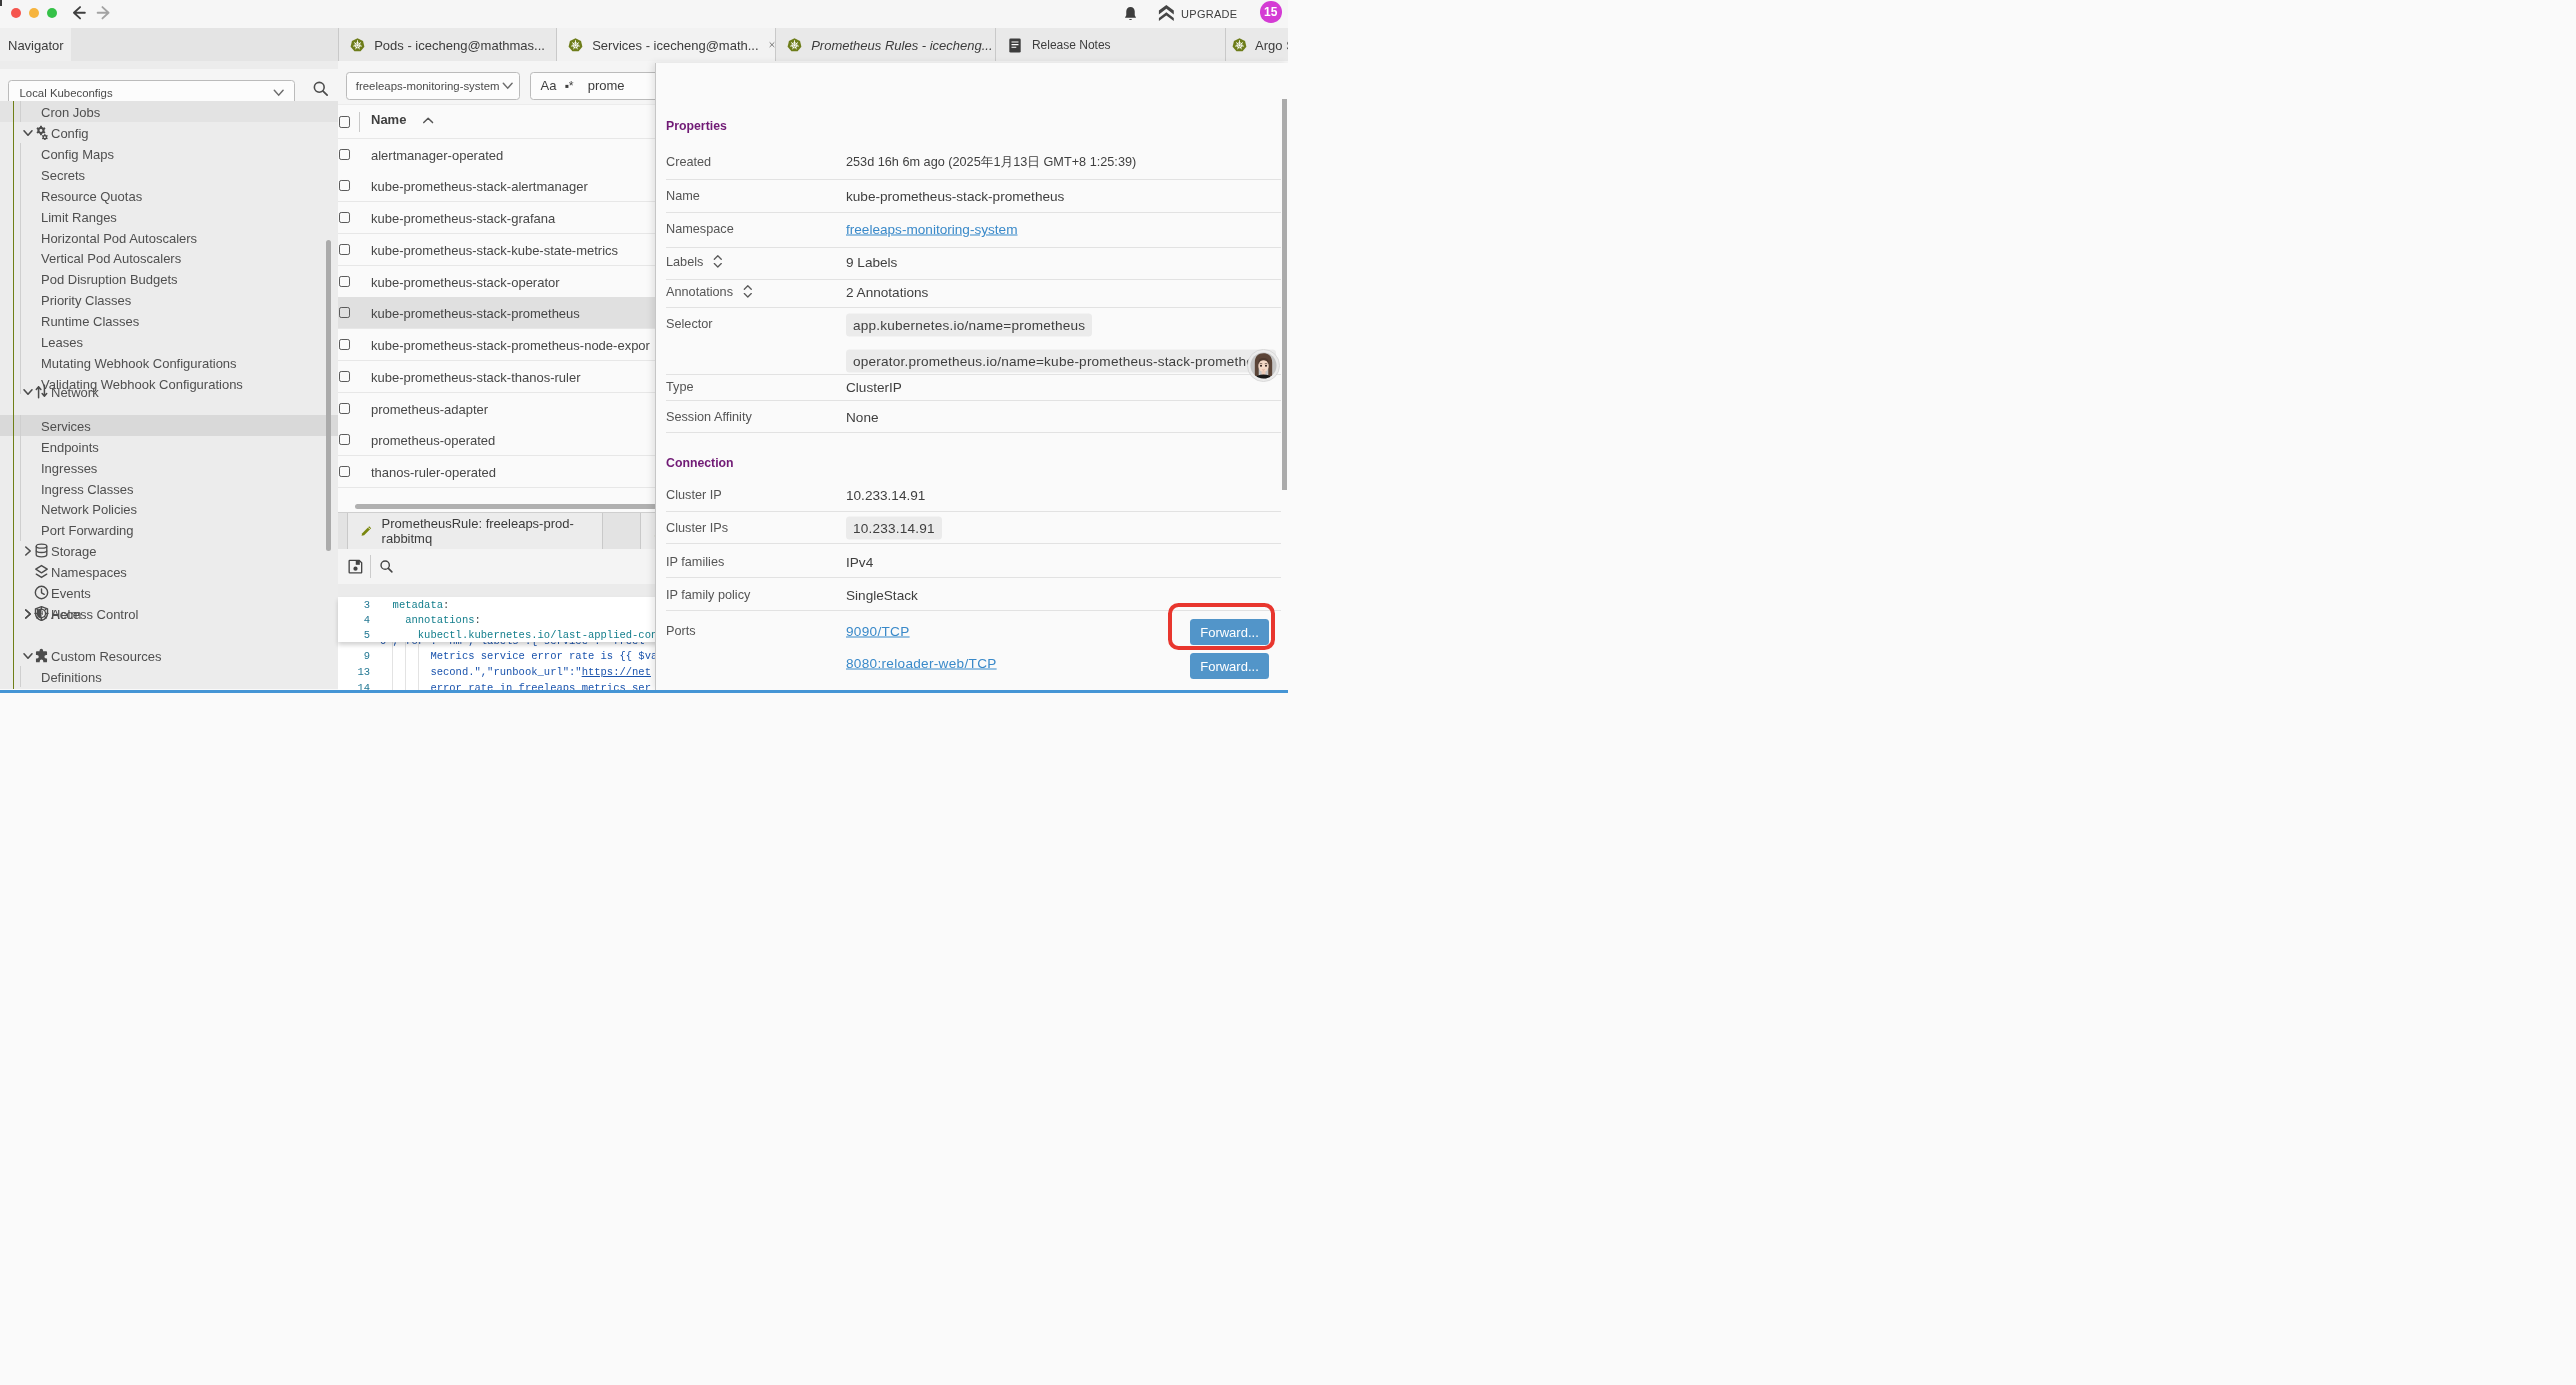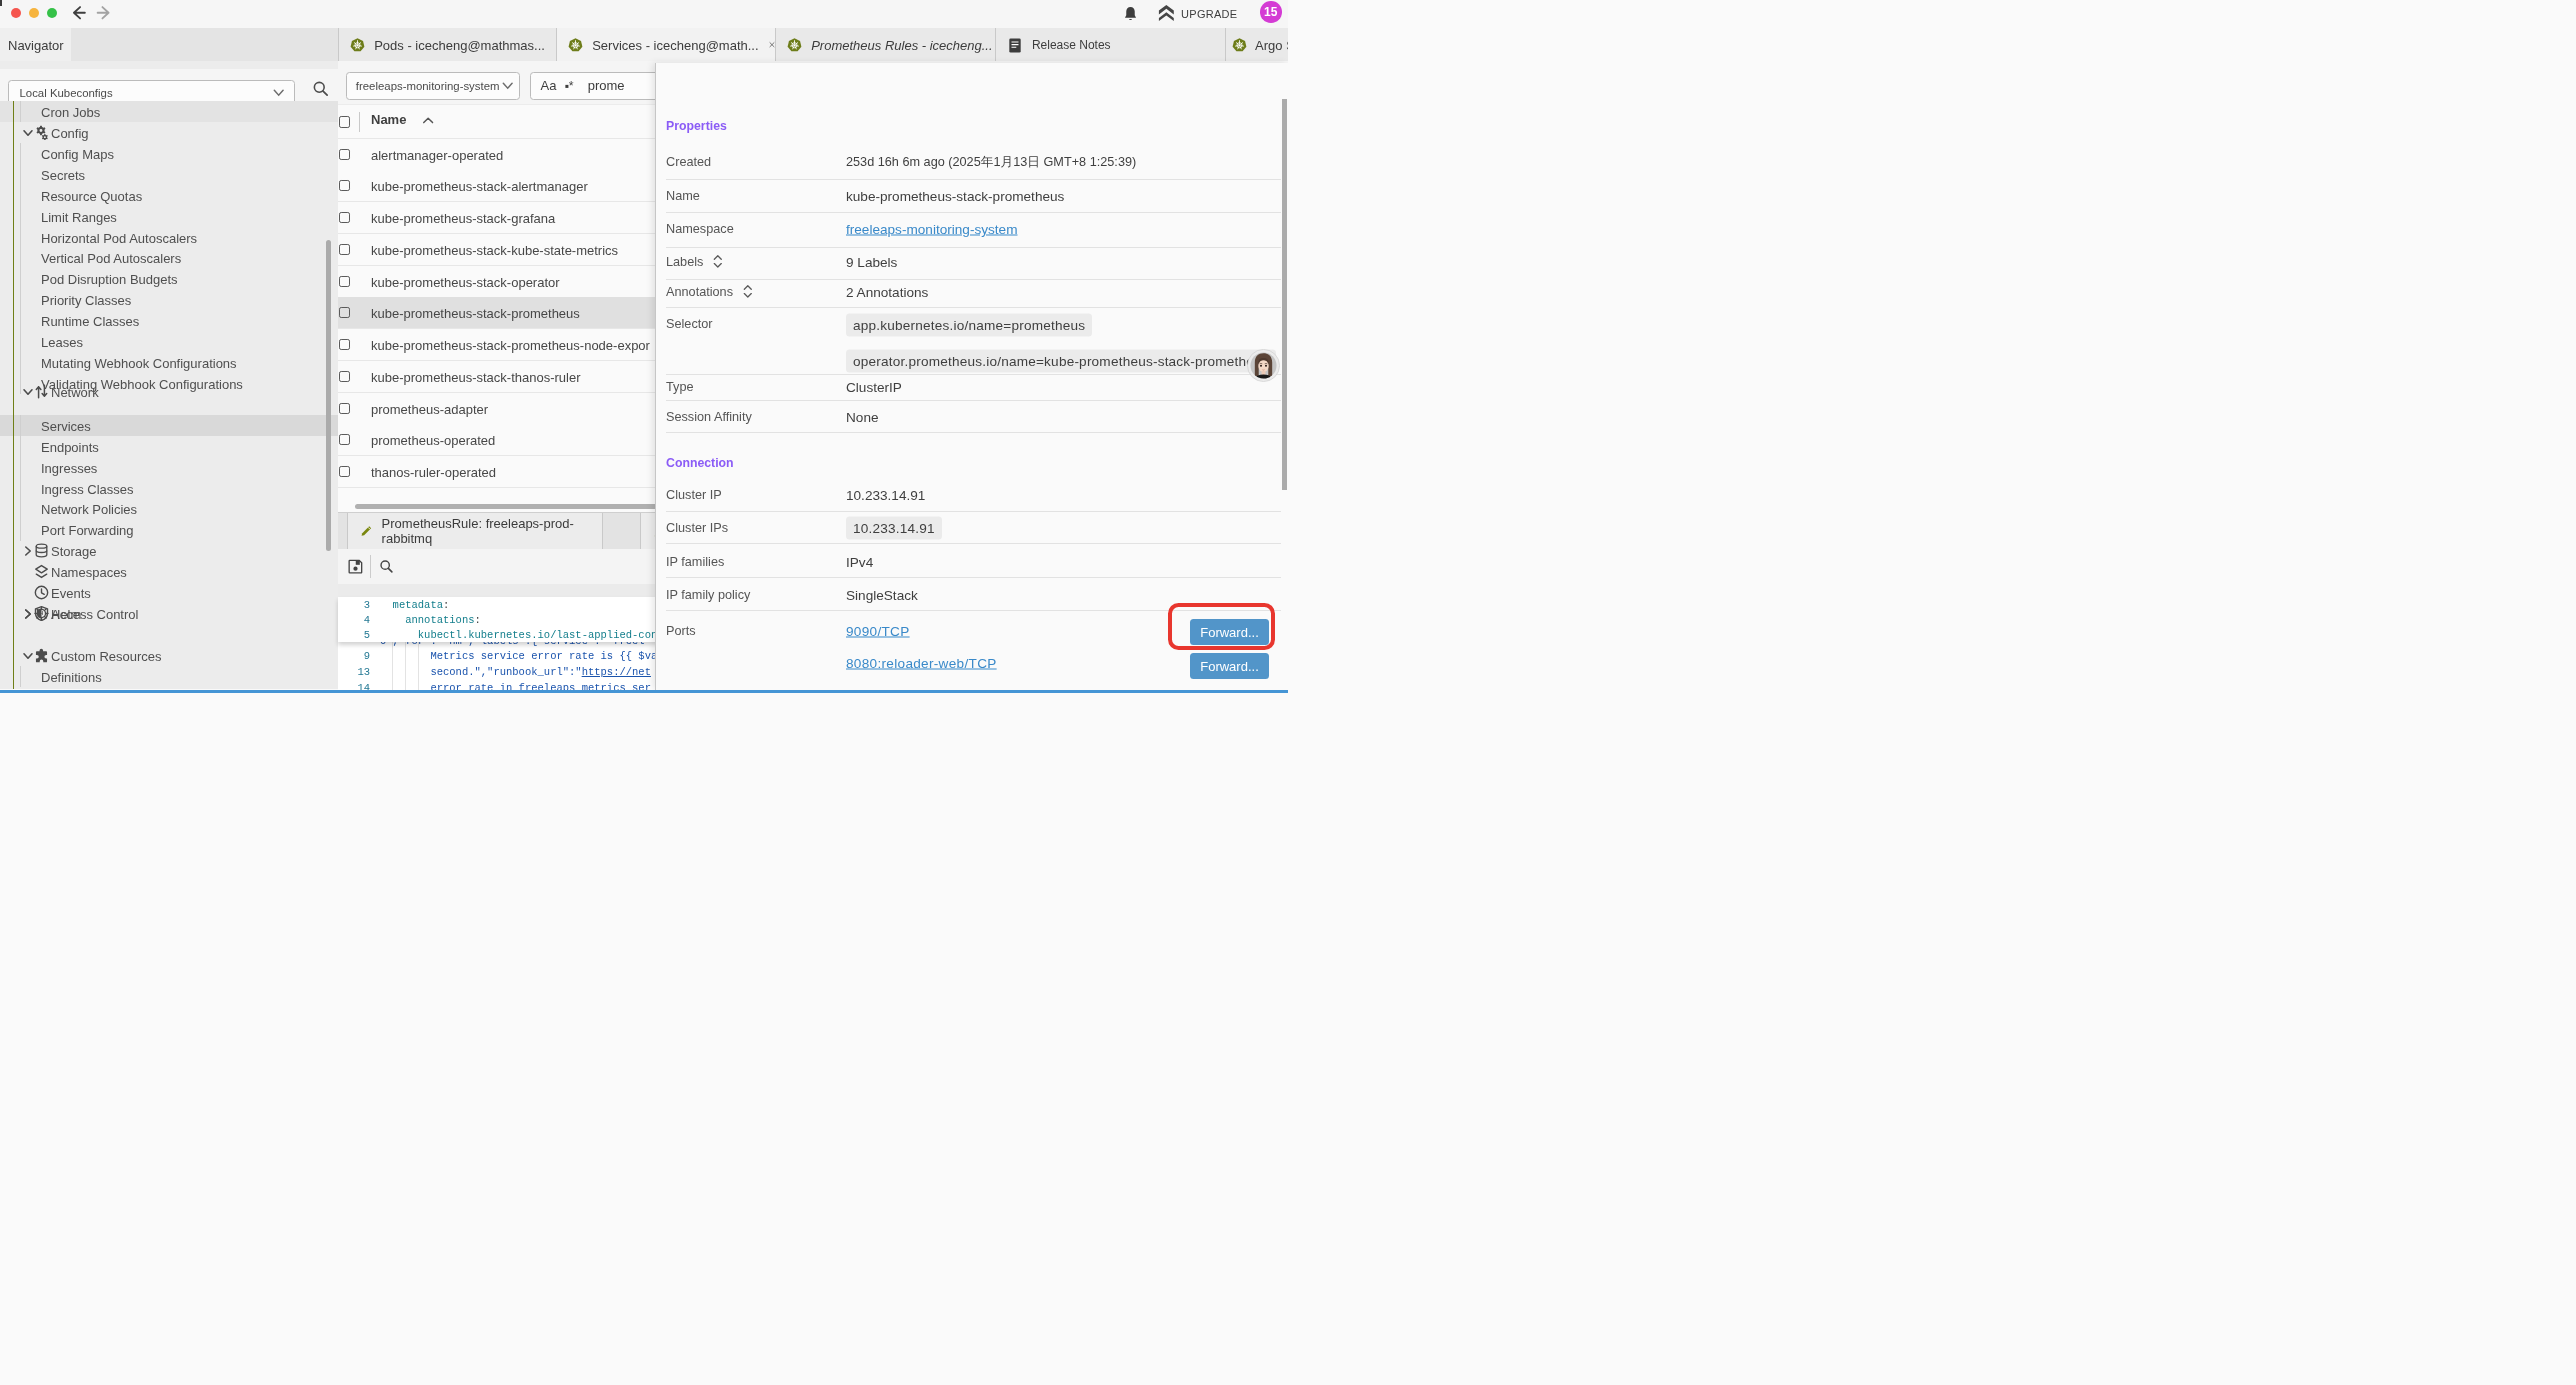--- a/index.html
+++ b/index.html
@@ -62,21 +62,21 @@
 
   
   #drawer { left:655px; top:63px; width:633px; height:627px; background:#fafafa; border-left:0.9px solid #c6c6c6; z-index:5; box-shadow:-3.5px 0 7px rgba(0,0,0,0.10); }
   #dhead { left:0; top:0; width:633px; height:37px; background:#ececec; border-bottom:0.9px solid #d0d0d0; }
   #dtitle { position:absolute; left:10px; top:50%; transform:translateY(-50%); font-size:13.6px; font-weight:bold; color:#333333; white-space:nowrap; letter-spacing:-0.4px; }
   #dbody { left:0; top:37px; width:633px; height:590px; font-size:12.7px; }
   .drow-border { position:absolute; left:10px; right:8px; height:0.9px; background:#e2e2e2; }
   .dlbl { position:absolute; left:10px; transform:translateY(-50%); color:#555555; white-space:nowrap; }
   .dval { position:absolute; left:190px; transform:translateY(-50%); color:#3f3f3f; white-space:nowrap; font-size:13.6px; }
   .chip { background:#ebebeb; border-radius:3.5px; padding:4px 7px; letter-spacing:0.2px; }
-  .dsec { position:absolute; left:10px; transform:translateY(-50%); font-size:12.3px; font-weight:bold; color:#8b5cf6; }
+  .dsec { position:absolute; left:10px; transform:translateY(-50%); font-size:12.3px; font-weight:bold; color:#701a75; }
   .blulink { color:#3989c9; text-decoration:underline; }
   .fwd { position:absolute; left:534px; width:79px; height:26px; background:#5295c9; color:#ffffff; font-size:13px; display:flex; align-items:center; justify-content:center; border-radius:3.5px; }
   #redbox { position:absolute; left:512px; top:503px; width:107px; height:47px; border:4.8px solid #e8362e; border-radius:10.5px; z-index:8; }
   #dscroll { position:absolute; left:626px; top:36px; width:4.8px; height:391px; background:#ababab; }
 
   #bluebar { left:0; top:690px; width:1288px; height:3.1px; background:#4595d5; z-index:9; }
   svg { display:block; }
 </style>
 </head>
 <body>

